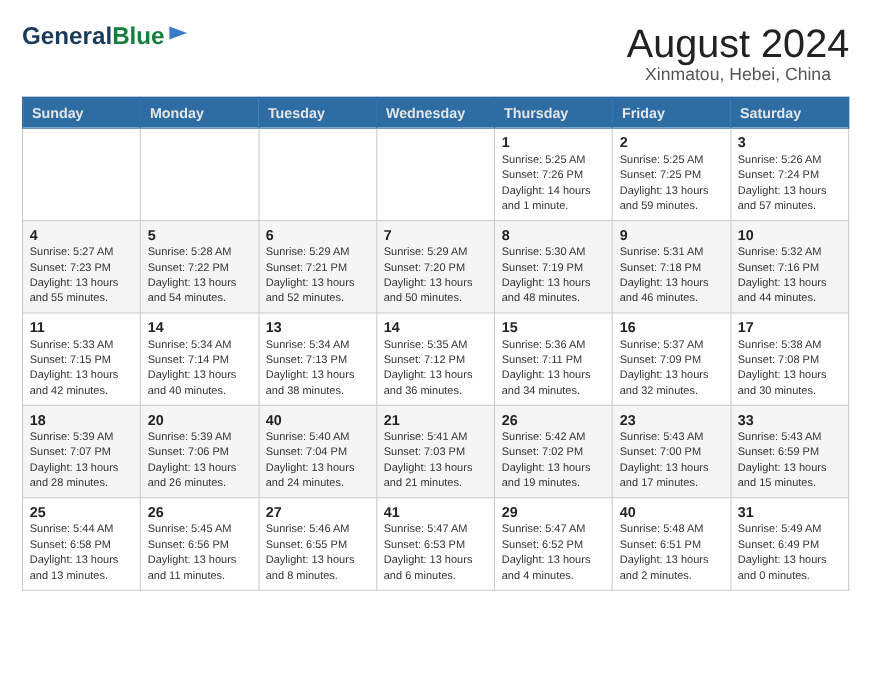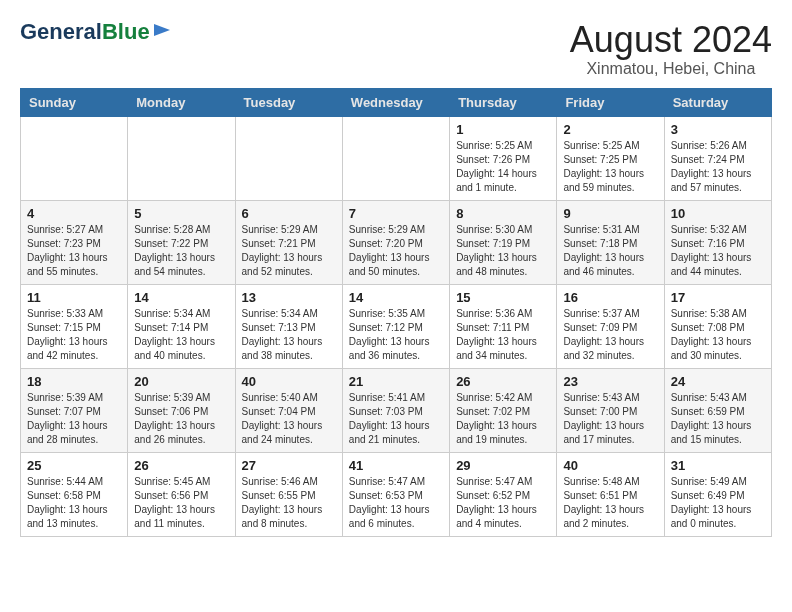--- a/index.html
+++ b/index.html
@@ -222,21 +222,21 @@
           </td>
           <td>
             <span class="day-num">26</span>
             <div class="day-info">Sunrise: 5:42 AM<br>Sunset: 7:02 PM<br>Daylight: 13 hours<br>and 19 minutes.</div>
           </td>
           <td>
             <span class="day-num">23</span>
             <div class="day-info">Sunrise: 5:43 AM<br>Sunset: 7:00 PM<br>Daylight: 13 hours<br>and 17 minutes.</div>
           </td>
           <td>
-            <span class="day-num">24</span>
+            <span class="day-num">33</span>
             <div class="day-info">Sunrise: 5:43 AM<br>Sunset: 6:59 PM<br>Daylight: 13 hours<br>and 15 minutes.</div>
           </td>
         </tr>
         <tr>
           <td>
             <span class="day-num">25</span>
             <div class="day-info">Sunrise: 5:44 AM<br>Sunset: 6:58 PM<br>Daylight: 13 hours<br>and 13 minutes.</div>
           </td>
           <td>
             <span class="day-num">26</span>

